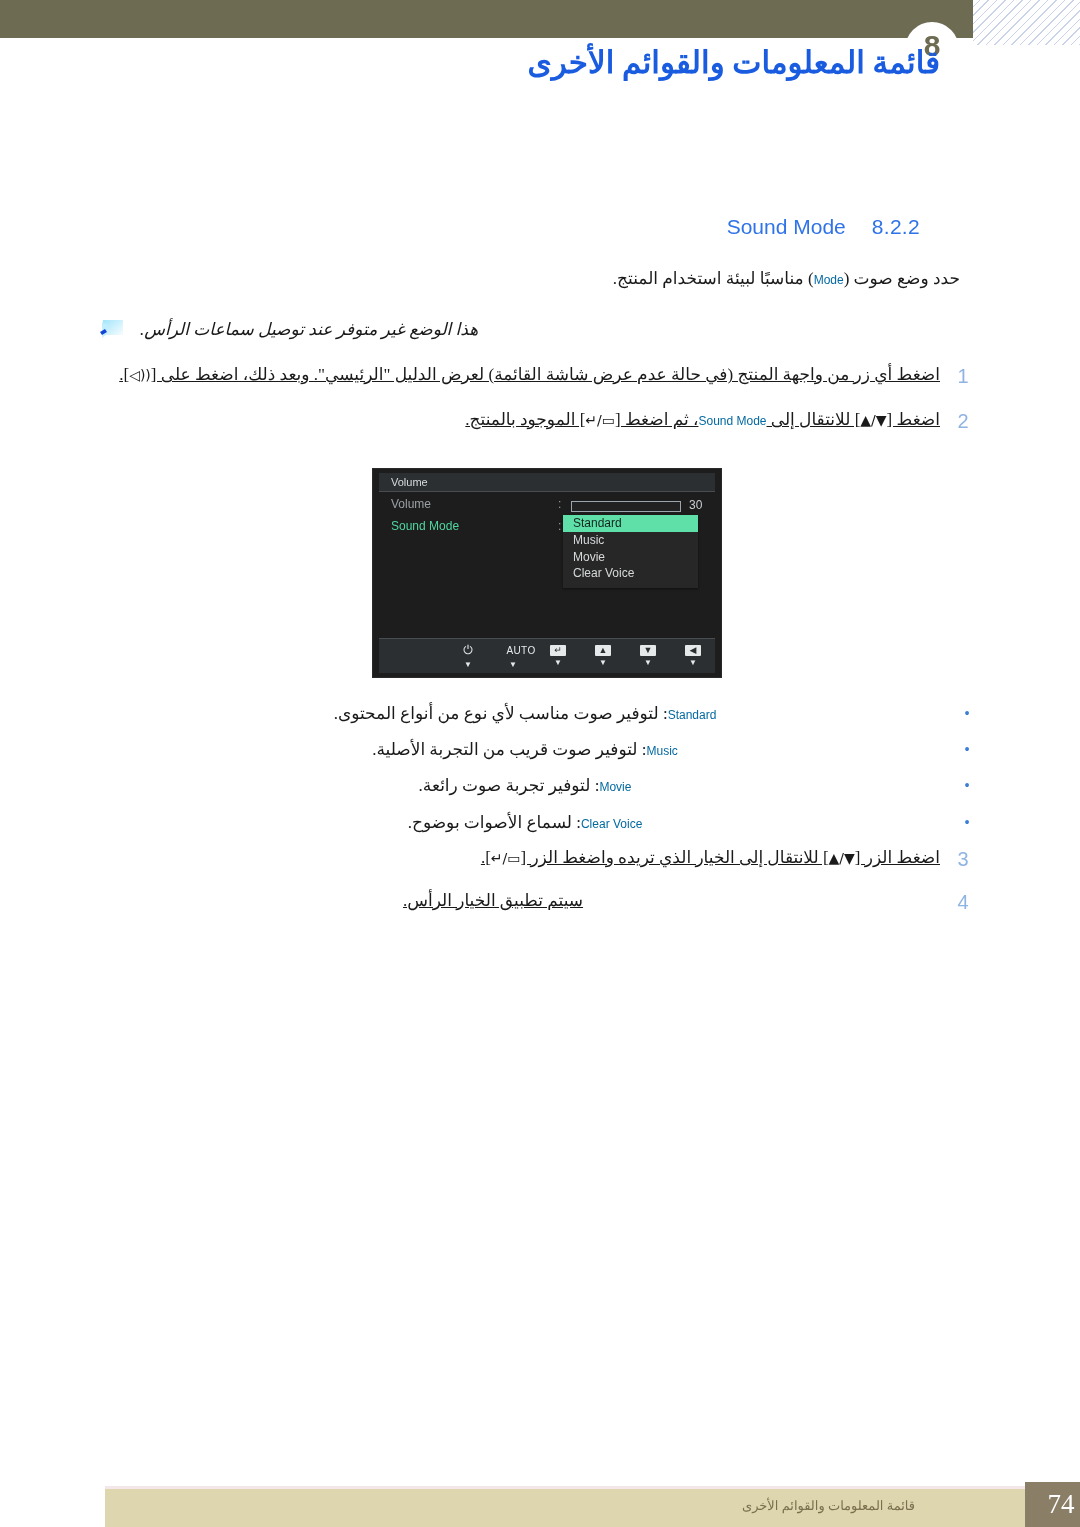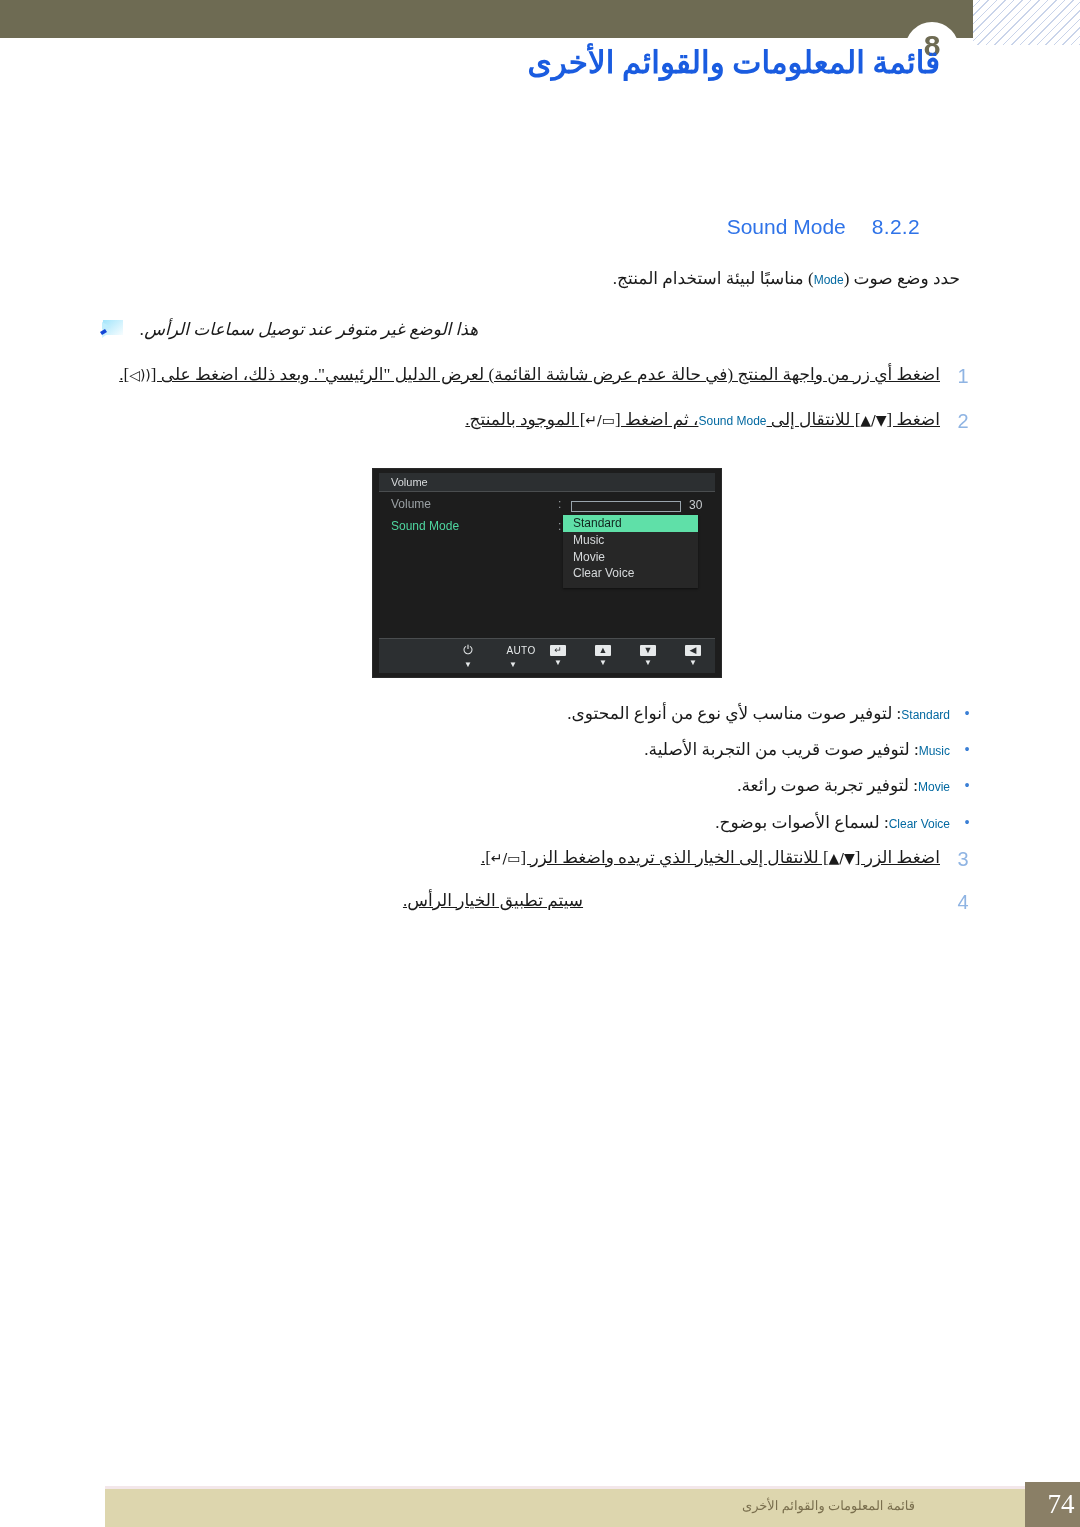--- a/index.html
+++ b/index.html
@@ -332,21 +332,21 @@
     flex: 0 0 26px;
     text-align: center;
     color: #3a7fd5;
     font-size: 16px;
     line-height: 1.7;
   }
   .bullet-text {
     flex: 1 1 auto;
     font-size: 17px;
     line-height: 1.6;
-    text-align: right;
+    text-align: center;
     padding-right: 4px;
   }
 
   
   .tail-steps {
     position: absolute;
     top: 845px;
     right: 100px;
     width: 880px;
     direction: rtl;

